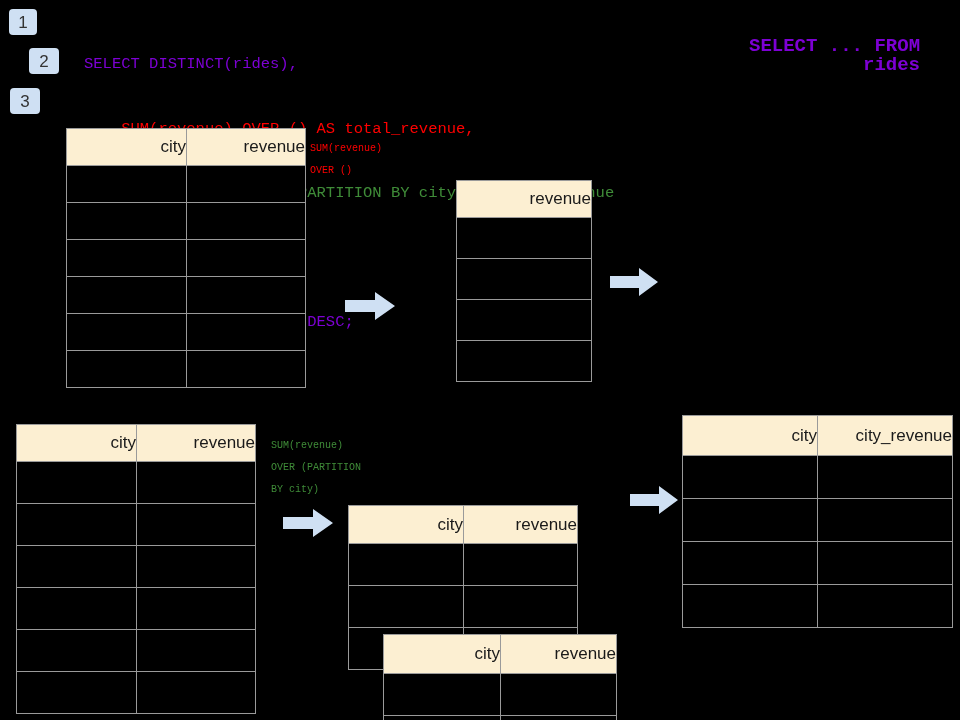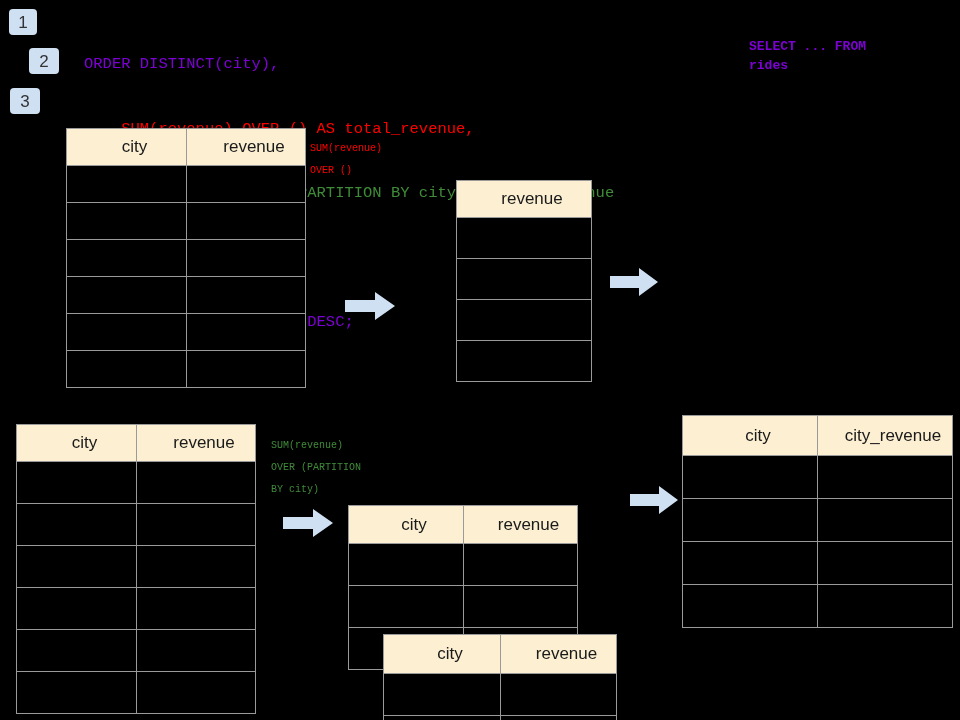--- a/index.html
+++ b/index.html
@@ -46,23 +46,24 @@
   .c-green  { color: #3f8c38; }
 
   
   .annot {
     position: absolute;
     font-family: "Liberation Mono", monospace;
     white-space: pre;
     line-height: 22px;
   }
   .annot.small {
-    font-size: 13px;
+    font-size: 19px;
     line-height: 19px;
     font-weight: bold;
+    text-align: right;
   }
   .annot.mid {
     font-size: 10px;
   }
 
   
   .tbl {
     position: absolute;
     border-collapse: collapse;
     table-layout: fixed;
@@ -72,21 +73,21 @@
     border: 1px solid #9a9a9a;
     padding: 0;
     margin: 0;
   }
   .tbl th {
     background: #fcefd2;
     color: #1a1a1a;
     font-family: "Liberation Sans", sans-serif;
     font-weight: normal;
     font-size: 17px;
-    text-align: center;
+    text-align: right;
     padding: 0 0 0 16px;
     height: 36px;
     vertical-align: middle;
   }
   .tbl td {
     background: #000000;
     height: 36px;
   }
 
   
@@ -103,21 +104,21 @@
     <span>1</span>
   </div>
   <div class="badge" style="left:29px; top:48px; width:30px; height:26px;">
     <span>2</span>
   </div>
   <div class="badge" style="left:10px; top:88px; width:30px; height:26px;">
     <span>3</span>
   </div>
 
   <div class="code" style="left:84px; top:11px;">
-    <span class="ln c-purple">ORDER DISTINCT(city),</span>
+    <span class="ln c-purple">SELECT DISTINCT(rides),</span>
     <span class="ln c-red">    SUM(revenue) OVER () AS total_revenue,</span>
     <span class="ln c-green">    SUM(revenue) OVER (PARTITION BY city) as city_revenue</span>
     <span class="ln c-purple">  FROM rides</span>
     <span class="ln c-purple">  ORDER by city_revenue DESC;</span>
   </div>
 
   <div class="annot small c-purple" style="left:749px; top:37px;">SELECT ... FROM
 rides</div>
 
   <div class="annot mid c-red" style="left:310px; top:138px;">SUM(revenue)

